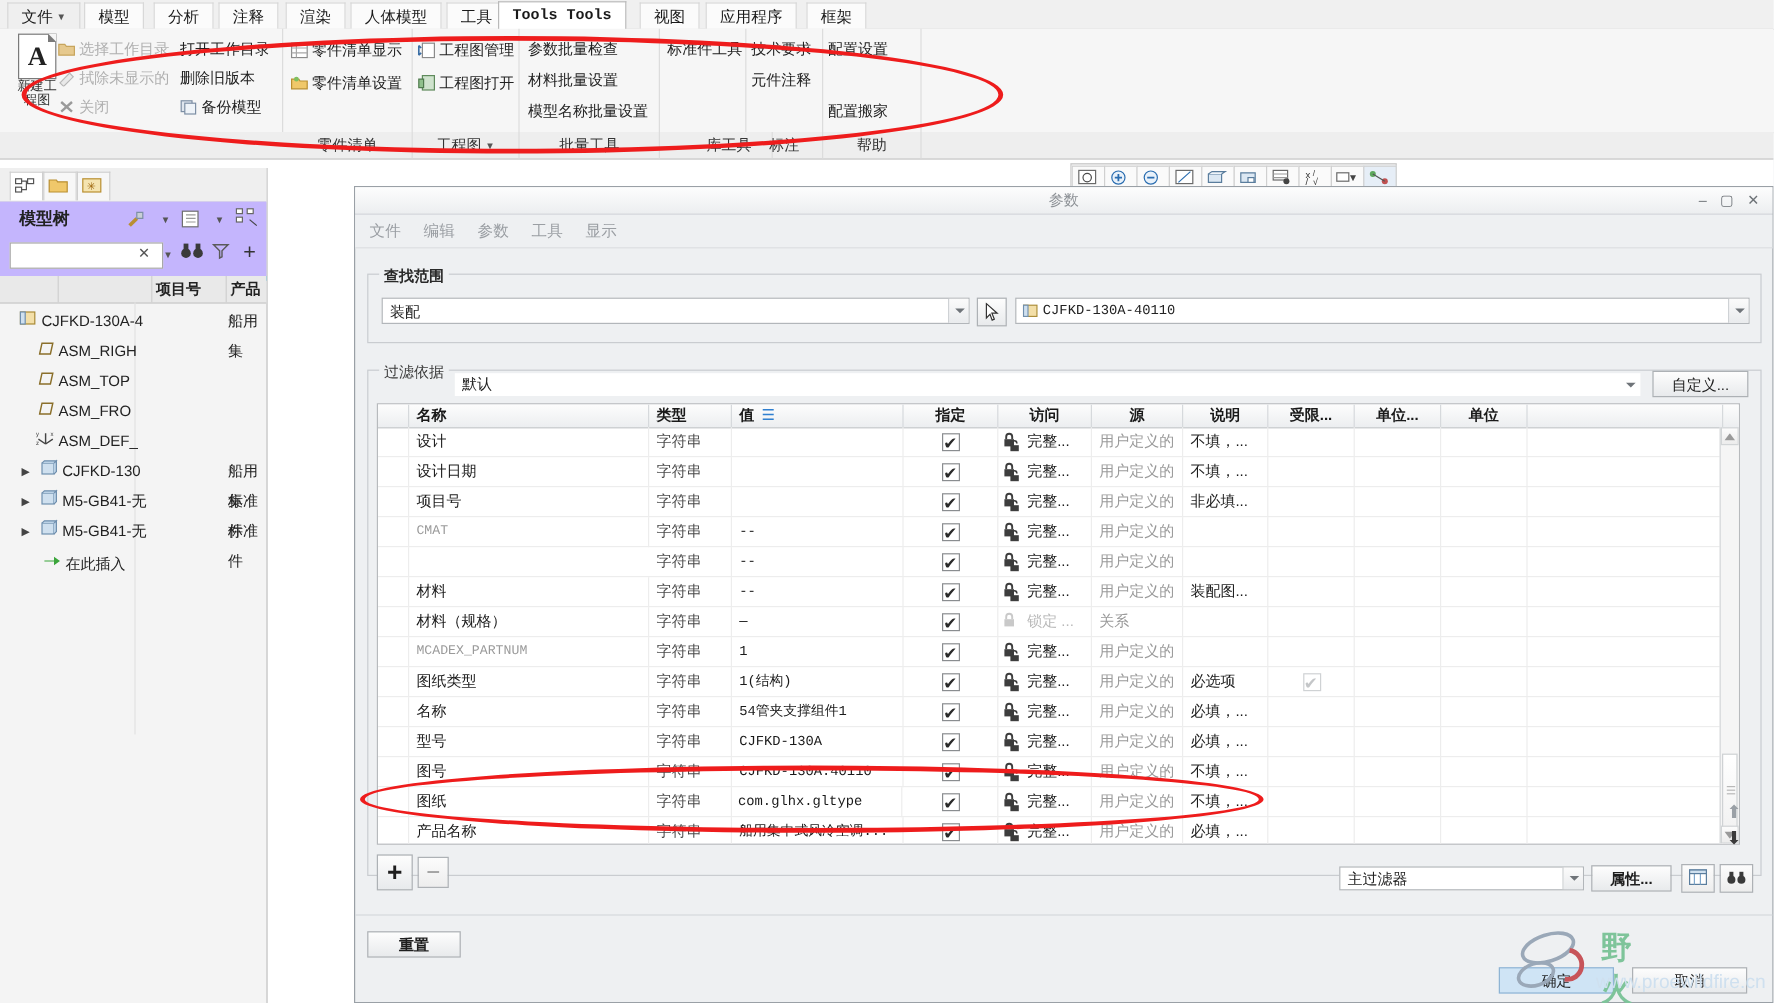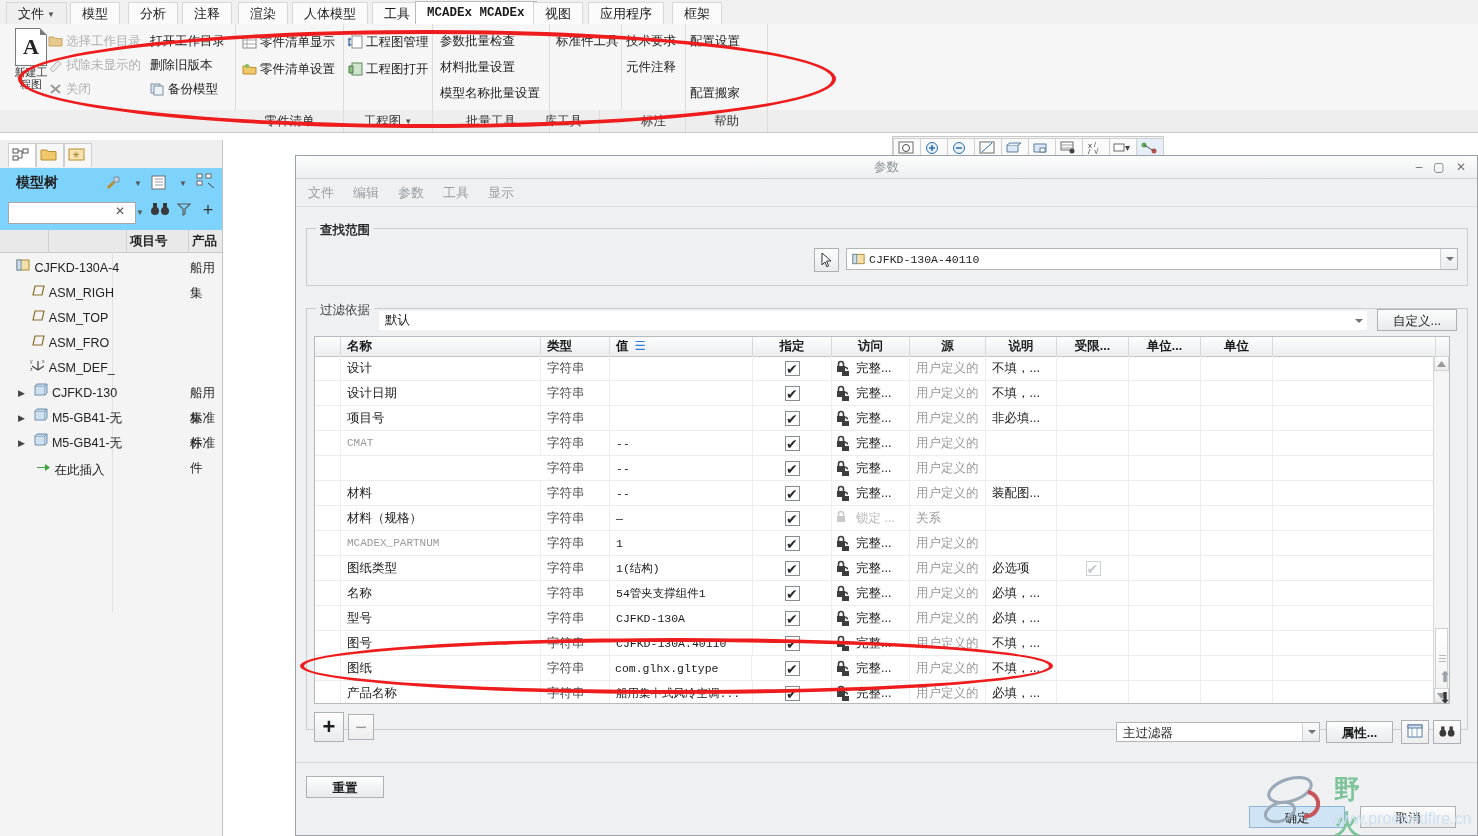--- a/index.html
+++ b/index.html
@@ -39,21 +39,21 @@
 
   .mi{position:absolute;height:22px;line-height:22px;font-size:12.5px;color:#222;white-space:nowrap;}
   .mi.dim{color:#b0b0b0;}
   .ico{display:inline-block;width:15px;height:14px;vertical-align:-3px;margin-right:3px;position:relative;}
 
   
   .leftpanel{position:absolute;left:0;top:140px;width:222px;height:696px;background:#f4f4f4;border-right:1px solid #c2c2c2;}
   .lp-tabs{position:absolute;left:0;top:0;width:222px;height:28px;background:#efefef;border-bottom:1px solid #cfcfcf;}
   .lptab{position:absolute;top:3px;width:26px;height:23px;border:1px solid #cfcfcf;background:#f7f7f7;border-bottom:none;}
   .lptab.sel{background:#fff;}
-  .lp-head{position:absolute;left:0;top:28px;width:222px;height:62px;background:#7dd3fc;border-bottom:4px solid #14b8a6;}
+  .lp-head{position:absolute;left:0;top:28px;width:222px;height:62px;background:#c4b5fd;border-bottom:4px solid #14b8a6;}
   .lp-title{position:absolute;left:16px;top:6px;font-size:14px;font-weight:bold;color:#222;}
   .lp-srch{position:absolute;left:8px;top:34px;width:122px;height:18px;background:#fff;border:1px solid #a8a8a8;}
   .tinybtn{position:absolute;top:32px;width:20px;height:20px;}
   .treehead{position:absolute;left:0;top:90px;width:222px;height:22px;background:#e9e9e9;border-bottom:1px solid #c9c9c9;}
   .th{position:absolute;top:0;height:22px;line-height:22px;font-size:12.5px;color:#222;font-weight:bold;}
   .trow{position:absolute;left:0;height:25px;line-height:25px;font-size:12.5px;color:#222;white-space:nowrap;}
   .tn{display:inline-block;vertical-align:middle;}
   .tbbox{position:absolute;top:136px;height:24px;background:#f3f3f3;border:1px solid #c8c8c8;}
   .tbb{position:absolute;top:138px;width:26px;height:20px;border:1px solid #d0d0d0;background:#fafafa;}
 
@@ -117,21 +117,21 @@
   <div class="ribbon">
 
     <div class="tabstrip">
       <div class="tab file" style="left:6px;"><span>文件</span><span class="caret">▼</span></div>
       <div class="tab" style="left:70px;"><span>模型</span></div>
       <div class="tab" style="left:128px;"><span>分析</span></div>
       <div class="tab" style="left:182px;"><span>注释</span></div>
       <div class="tab" style="left:238px;"><span>渲染</span></div>
       <div class="tab" style="left:292px;"><span>人体模型</span></div>
       <div class="tab" style="left:372px;"><span>工具</span></div>
-      <div class="tab sel" style="left:415px;"><span>MCADEx MCADEx</span></div>
+      <div class="tab sel" style="left:415px;"><span>Tools Tools</span></div>
       <div class="tab" style="left:533px;"><span>视图</span></div>
       <div class="tab" style="left:588px;"><span>应用程序</span></div>
       <div class="tab" style="left:672px;"><span>框架</span></div>
     </div>
 
     <div class="ribbonbody">
 
       <div class="rgroup" style="left:0;width:236px;"></div>
       <div class="rgroup" style="left:236px;width:108px;"></div>
       <div class="rgroup" style="left:344px;width:89px;"></div>
@@ -223,21 +223,21 @@
       <div class="mi" style="left:626px;top:32px;"><span>元件注释</span></div>
 
       <div class="mi" style="left:690px;top:6px;"><span>配置设置</span></div>
       <div class="mi" style="left:690px;top:58px;"><span>配置搬家</span></div>
     </div>
 
     <div class="grouplabels">
       <div class="glab" style="left:236px;width:108px;"><span>零件清单</span></div>
       <div class="glab" style="left:344px;width:89px;"><span>工程图</span><span class="caret">▼</span></div>
       <div class="glab" style="left:433px;width:117px;"><span>批量工具</span></div>
-      <div class="glab" style="left:528px;width:72px;"><span>库工具</span></div>
+      <div class="glab" style="left:572px;width:72px;"><span>库工具</span></div>
       <div class="glab" style="left:622px;width:64px;"><span>标注</span></div>
       <div class="glab" style="left:686px;width:82px;"><span>帮助</span></div>
     </div>
 
     <div class="redoval" style="left:18px;top:30px;width:810px;height:90px;"></div>
   </div>
 
   <div class="leftpanel">
     <div class="lp-tabs">
       <div class="lptab sel" style="left:8px;">
@@ -450,20 +450,24 @@
       <div class="dmi" style="left:12px;">文件</div>
       <div class="dmi" style="left:57px;">编辑</div>
       <div class="dmi" style="left:102px;">参数</div>
       <div class="dmi" style="left:147px;">工具</div>
       <div class="dmi" style="left:192px;">显示</div>
     </div>
 
     <div class="fs" style="left:10px;top:72px;width:1162px;height:58px;"></div>
     <div class="fs-leg" style="left:20px;top:66px;">查找范围</div>
 
+    <div class="combo" style="left:22px;top:92px;width:490px;height:22px;">
+      <div class="cv">装配</div>
+      <div class="arrow"></div>
+    </div>
 
     <div class="btn" style="left:518px;top:92px;width:25px;height:24px;">
       <svg width="14" height="16" viewBox="0 0 14 16" style="margin-top:3px;">
           <path d="M2 1l9 8H6.6l2 5-1.8.8L5 10 2 13z" fill="#fff" stroke="#333"></path>
         </svg>
     </div>
 
     <div class="combo" style="left:550px;top:92px;width:612px;height:22px;">
       <span style="position:absolute;left:5px;top:3px;"><svg width="14" height="14" viewBox="0 0 15 14">
             <rect x="1" y="2" width="12" height="10" fill="#f3dfa8" stroke="#a98a35"></rect>

